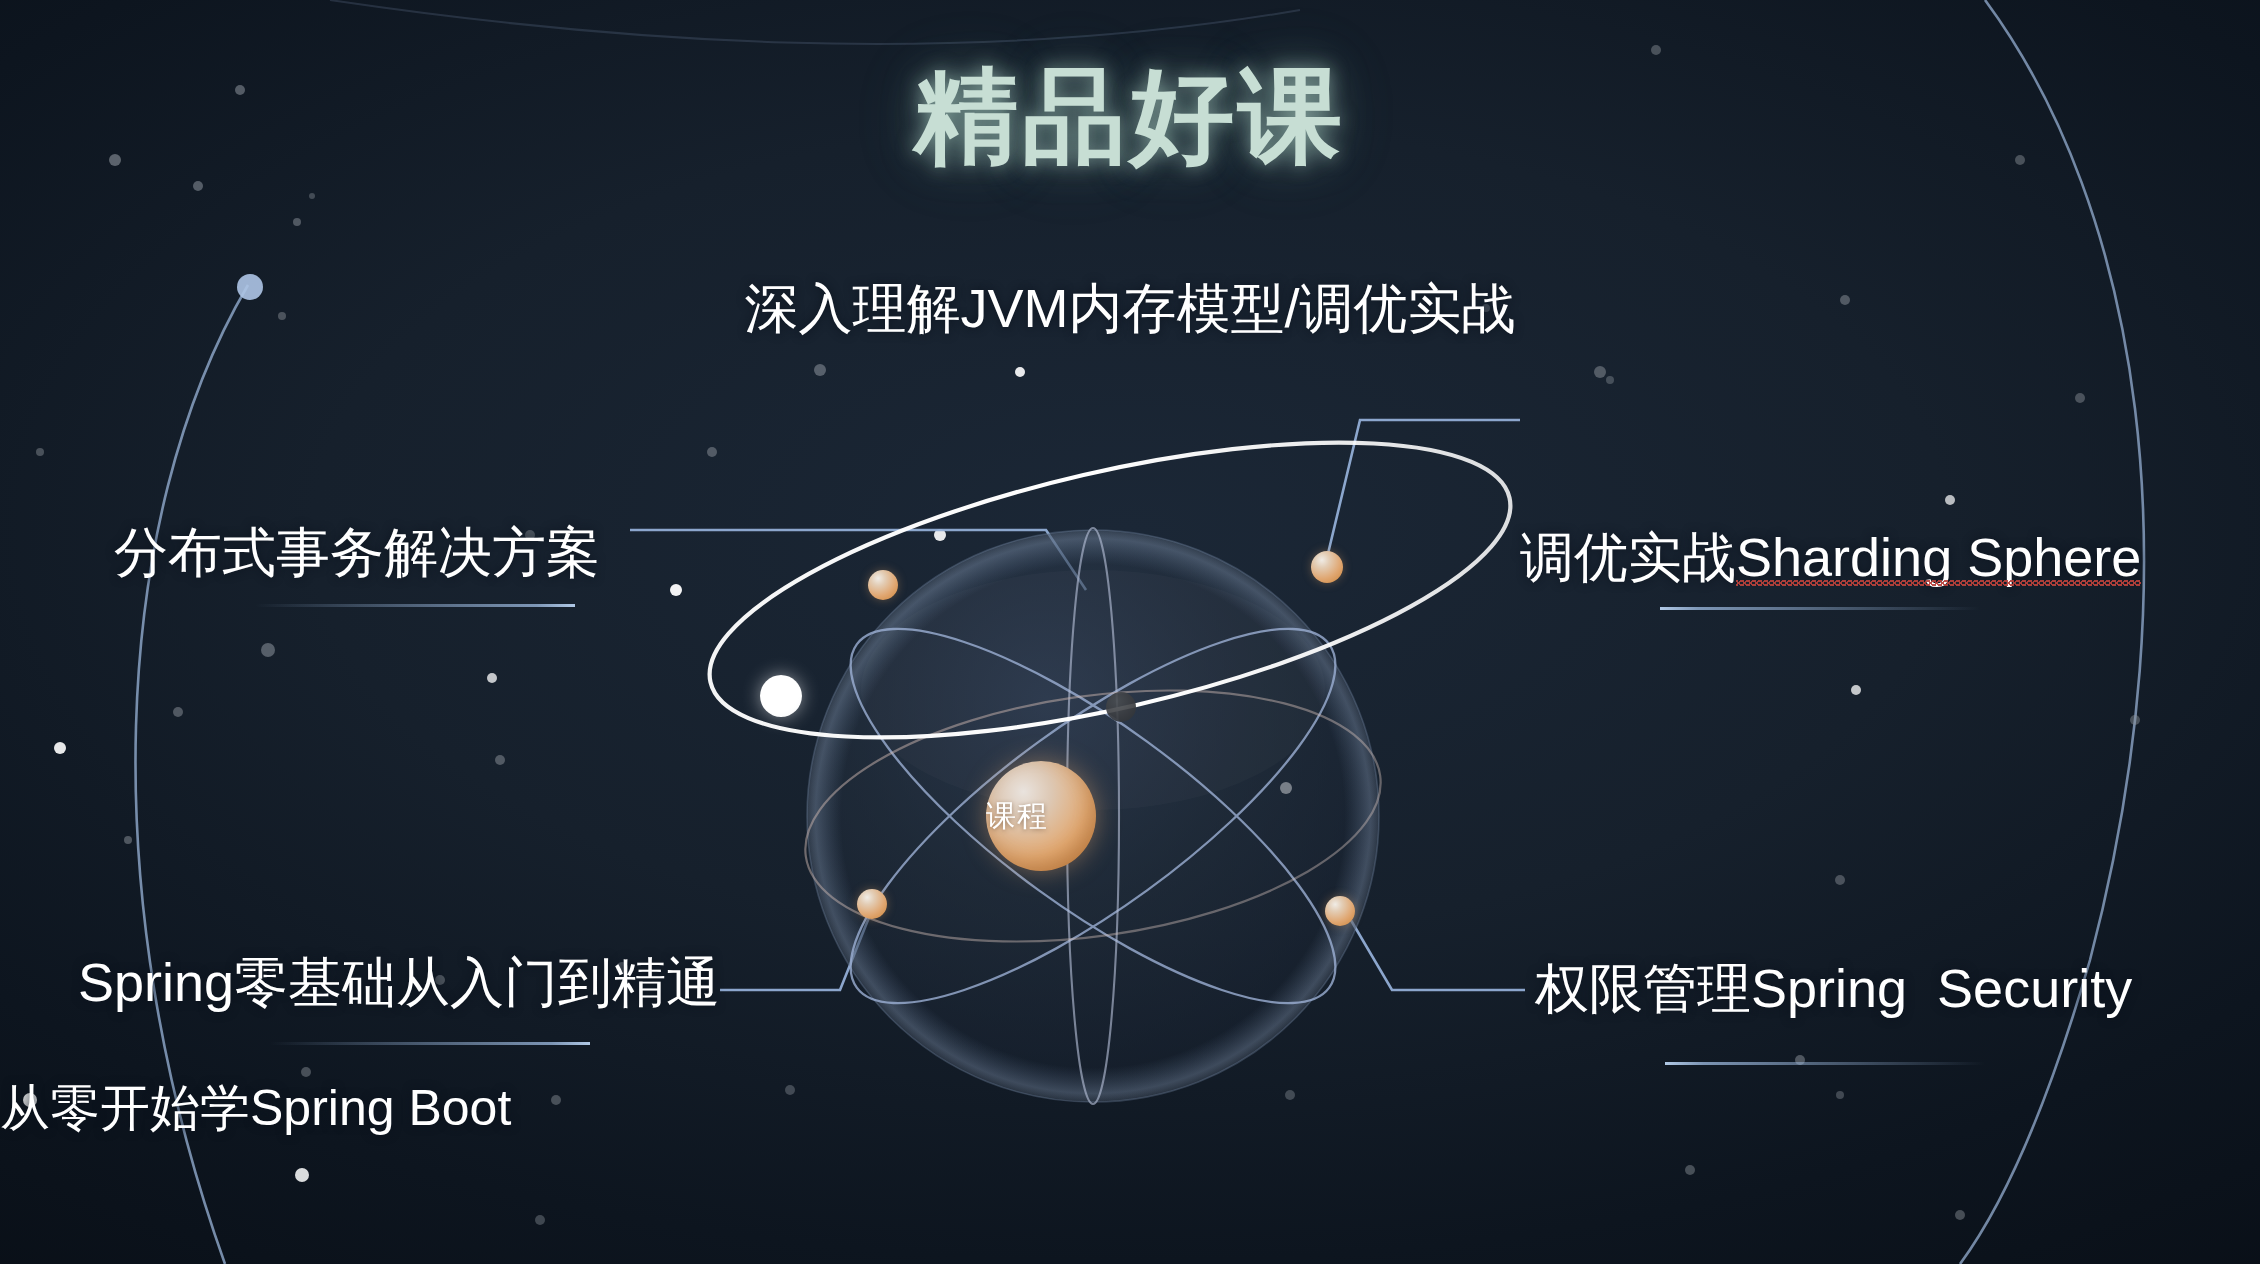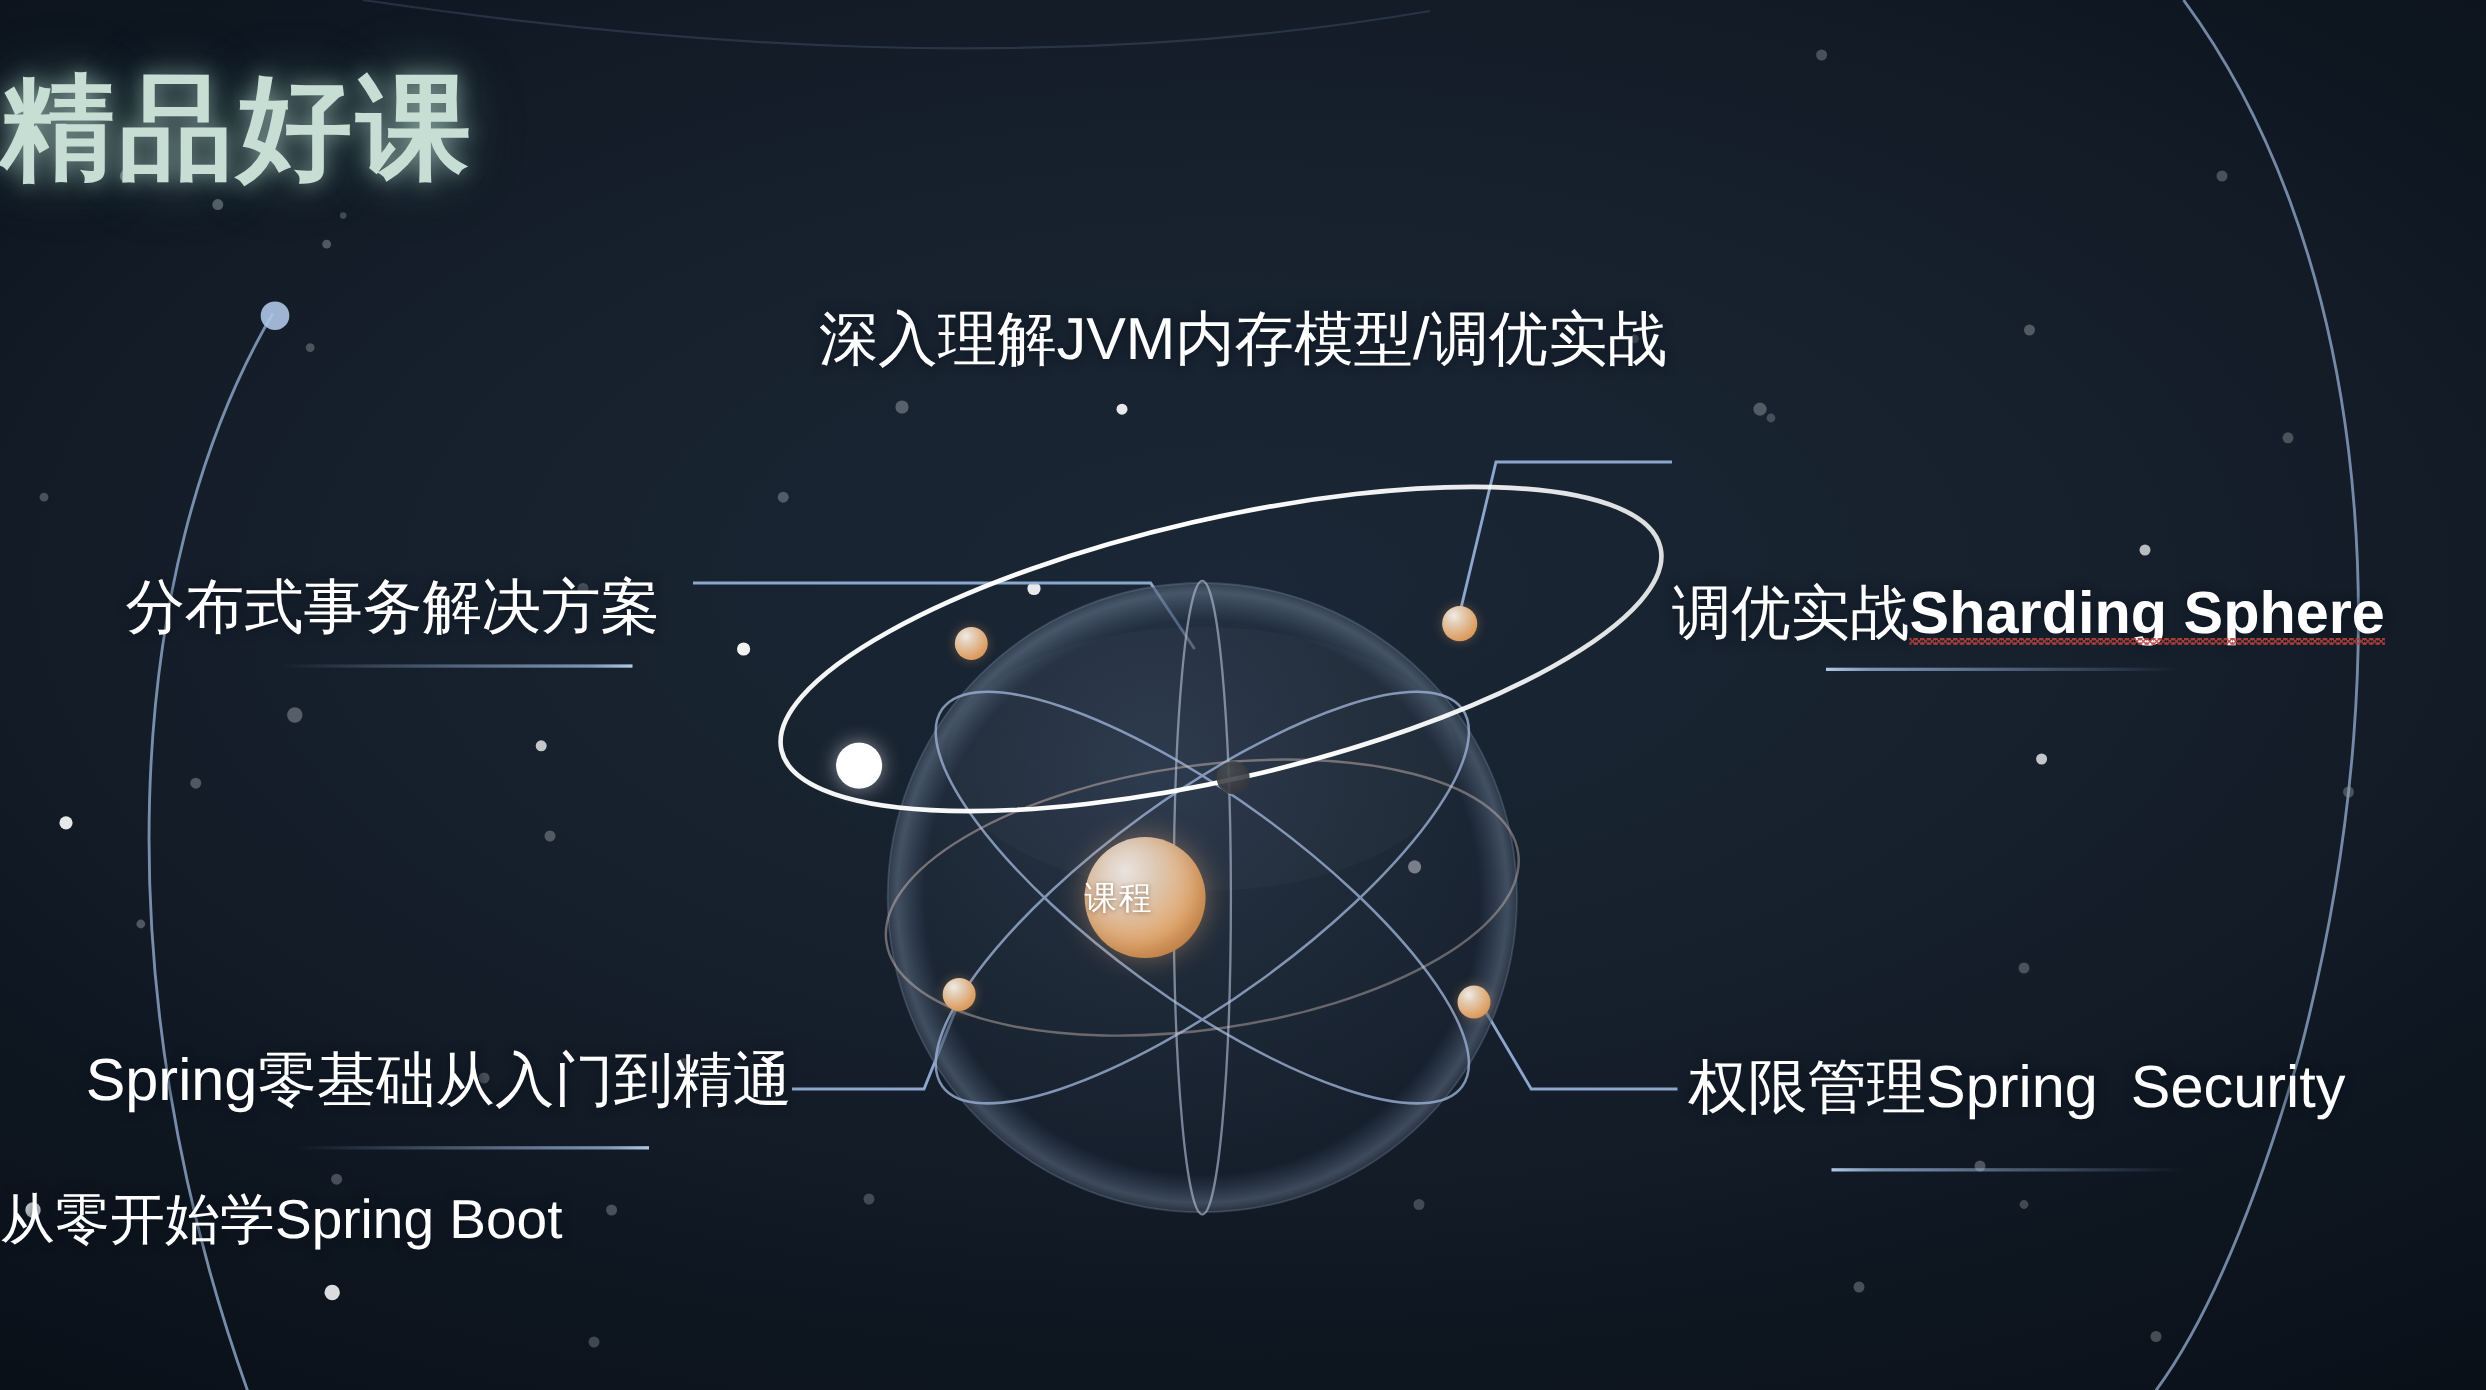--- a/index.html
+++ b/index.html
@@ -27,20 +27,21 @@
     height: 1264px;
     pointer-events: none;
   }
 
   
   .title {
     position: absolute;
     left: 0;
     top: 48px;
     width: 2260px;
+    text-align: center;
     font-size: 104px;
     font-weight: 700;
     letter-spacing: 4px;
     color: #c7ded4;
     text-shadow:
        0 0 18px rgba(190, 225, 212, 0.55),
        0 0 42px rgba(150, 200, 185, 0.30),
        0 0 70px rgba(120, 175, 160, 0.18);
   }
 
@@ -86,21 +87,20 @@
   }
   #label-right-bottom {
     top: 958px;
     left: 1535px;
   }
 
   
   .squiggle {
     position: relative;
     display: inline-block;
-    font-weight: bold;
   }
   .squiggle::after {
     content: "";
     position: absolute;
     left: 0;
     right: 0;
     bottom: 1px;
     height: 6px;
     background-image:
       repeating-linear-gradient(135deg,

